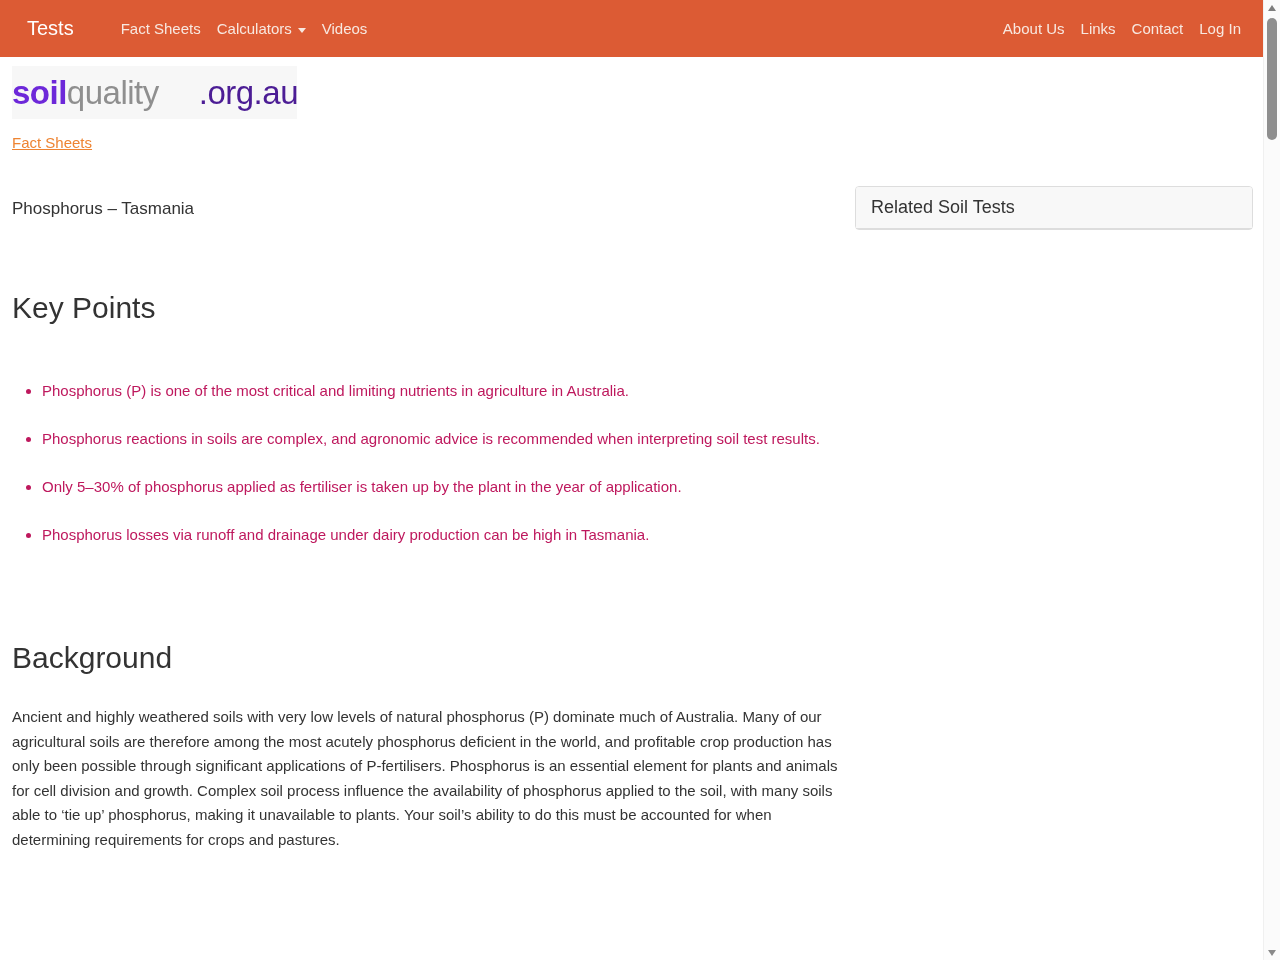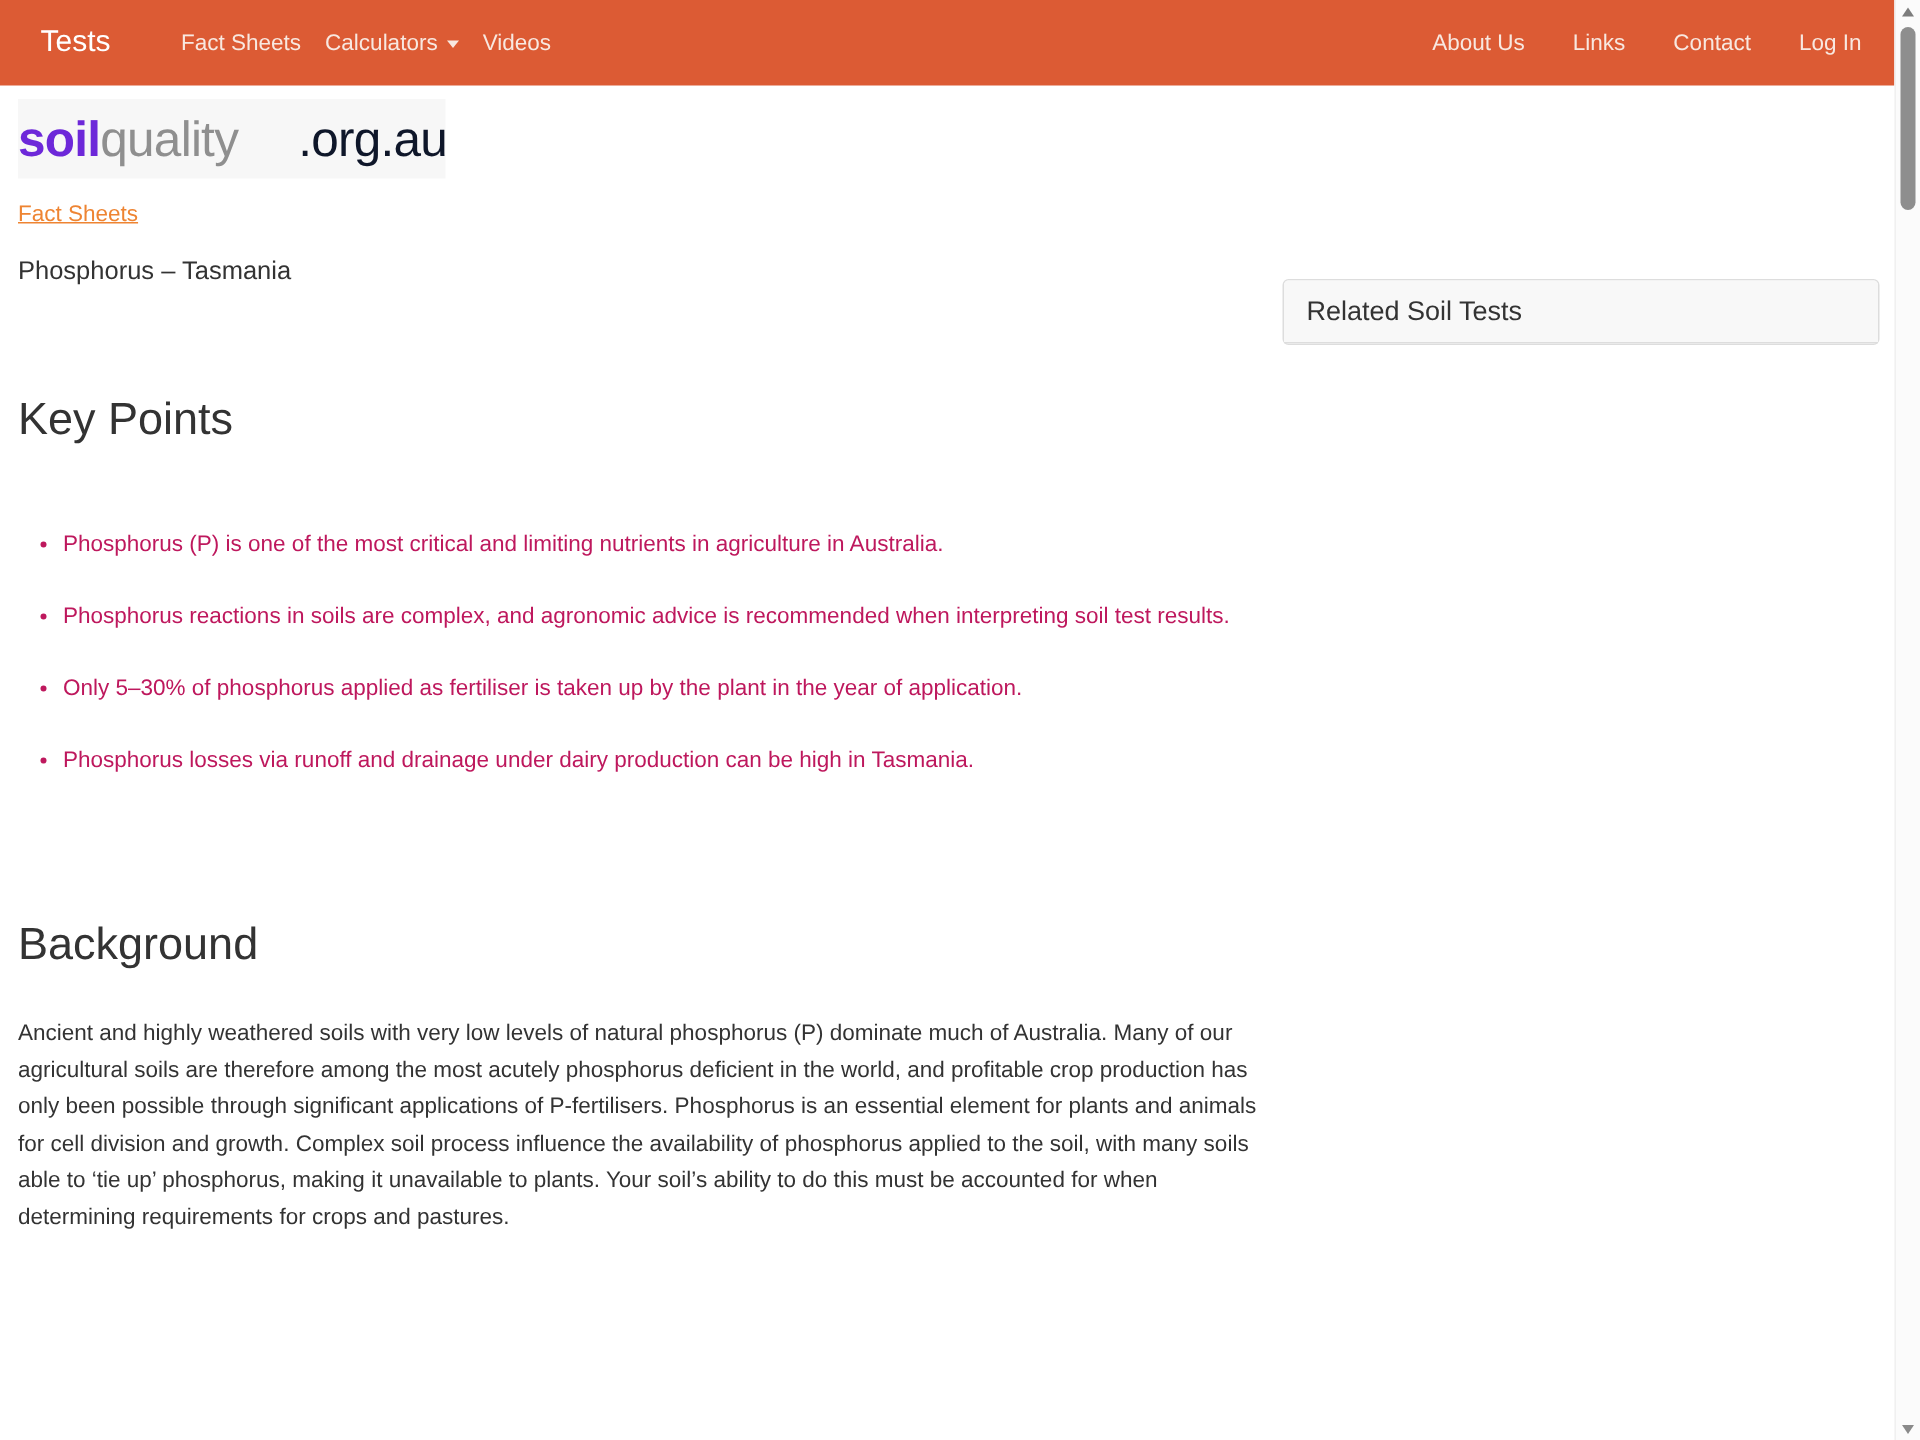--- a/index.html
+++ b/index.html
@@ -19,21 +19,21 @@
     width: 1263px; height: 57px;
     background: #dc5b34;
     display: flex; align-items: center;
     padding: 0 14px 0 27px;
   }
   .navbar a { text-decoration: none; cursor: pointer; }
   .brand {
     color: #ffffff; font-size: 20px; margin-right: 39px; line-height: 57px;
   }
   .nav-left, .nav-right { display: flex; align-items: center; }
-  .nav-right { margin-left: auto; gap: 16px; }
+  .nav-right { margin-left: auto; }
   .nav-link {
     color: #f8e8e0; font-size: 15px; padding: 0 8px; line-height: 57px;
     white-space: nowrap;
   }
   .caret {
     display: inline-block; width: 0; height: 0; margin-left: 6px;
     vertical-align: middle;
     border-left: 4px solid transparent;
     border-right: 4px solid transparent;
     border-top: 5px solid #f8e8e0;
@@ -48,37 +48,37 @@
 
   
   .logo-box {
     margin-top: 9px; width: 285px; height: 53px;
     background: #f7f7f7;
     display: flex; align-items: center;
   }
   .logo-text { font-size: 33px; letter-spacing: -0.5px; white-space: nowrap; line-height: 53px; }
   .logo-soil    { color: #6d28d9; font-weight: bold; }
   .logo-quality { color: #8f8f8f; }
-  .logo-suffix  { color: #0f172a; margin-left: 40px; }
+  .logo-suffix  { color: #4c1d95; margin-left: 40px; }
 
   
   .page-title {
     margin: 17px 0 0; font-size: 28px; font-weight: 500; color: #333;
     letter-spacing: 0;
   }
   .page-subtitle { color: #8d949b; font-weight: 500; }
 
   .breadcrumb-wrap { margin: 15px 0 0; }
   .breadcrumb-link {
     font-size: 15px; color: #ee8432; text-decoration: underline; cursor: pointer;
   }
 
   
   .row { display: flex; margin-top: 19px; }
-  .main { width: 831px; }
+  .main { width: 831px; margin-top: 28px; }
   .aside { width: 398px; margin-left: auto; padding-top: 15px; }
 
   .lead { margin: 0; font-size: 17px; color: #333; }
 
   h2.section-title {
     font-size: 30px; font-weight: 500; color: #333; margin: 0;
   }
   #key-points-title { margin-top: 72px; }
   #background-title { margin-top: 94px; }
 

